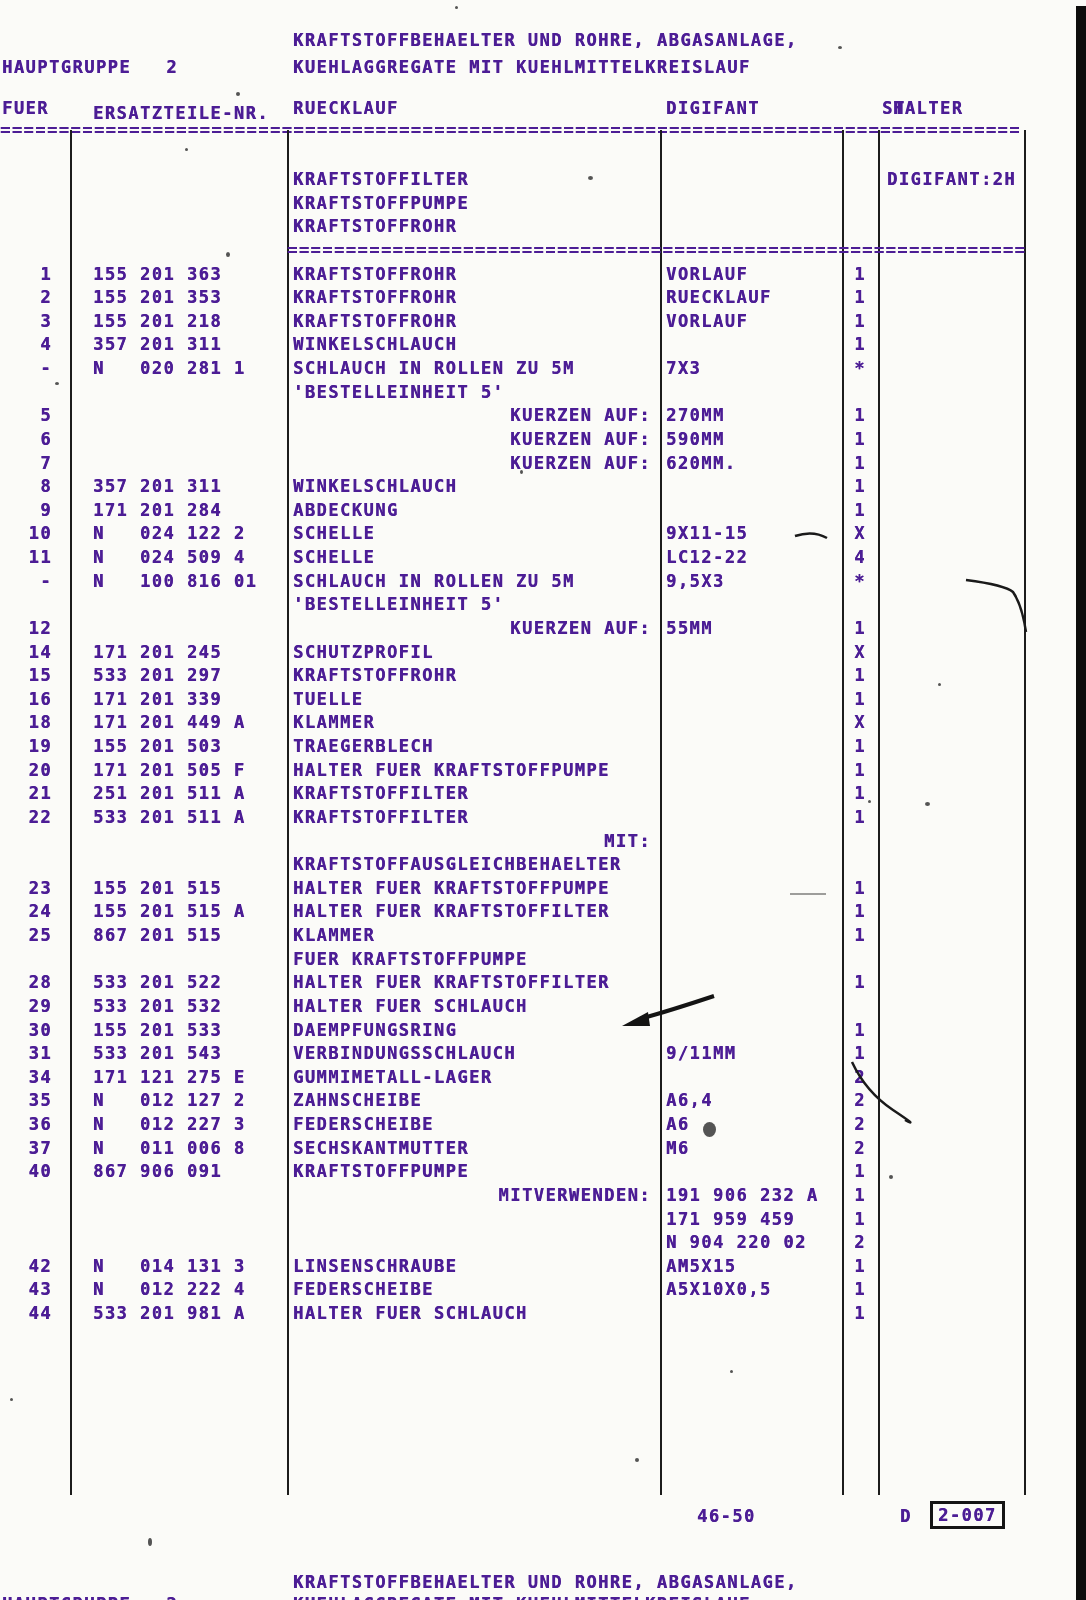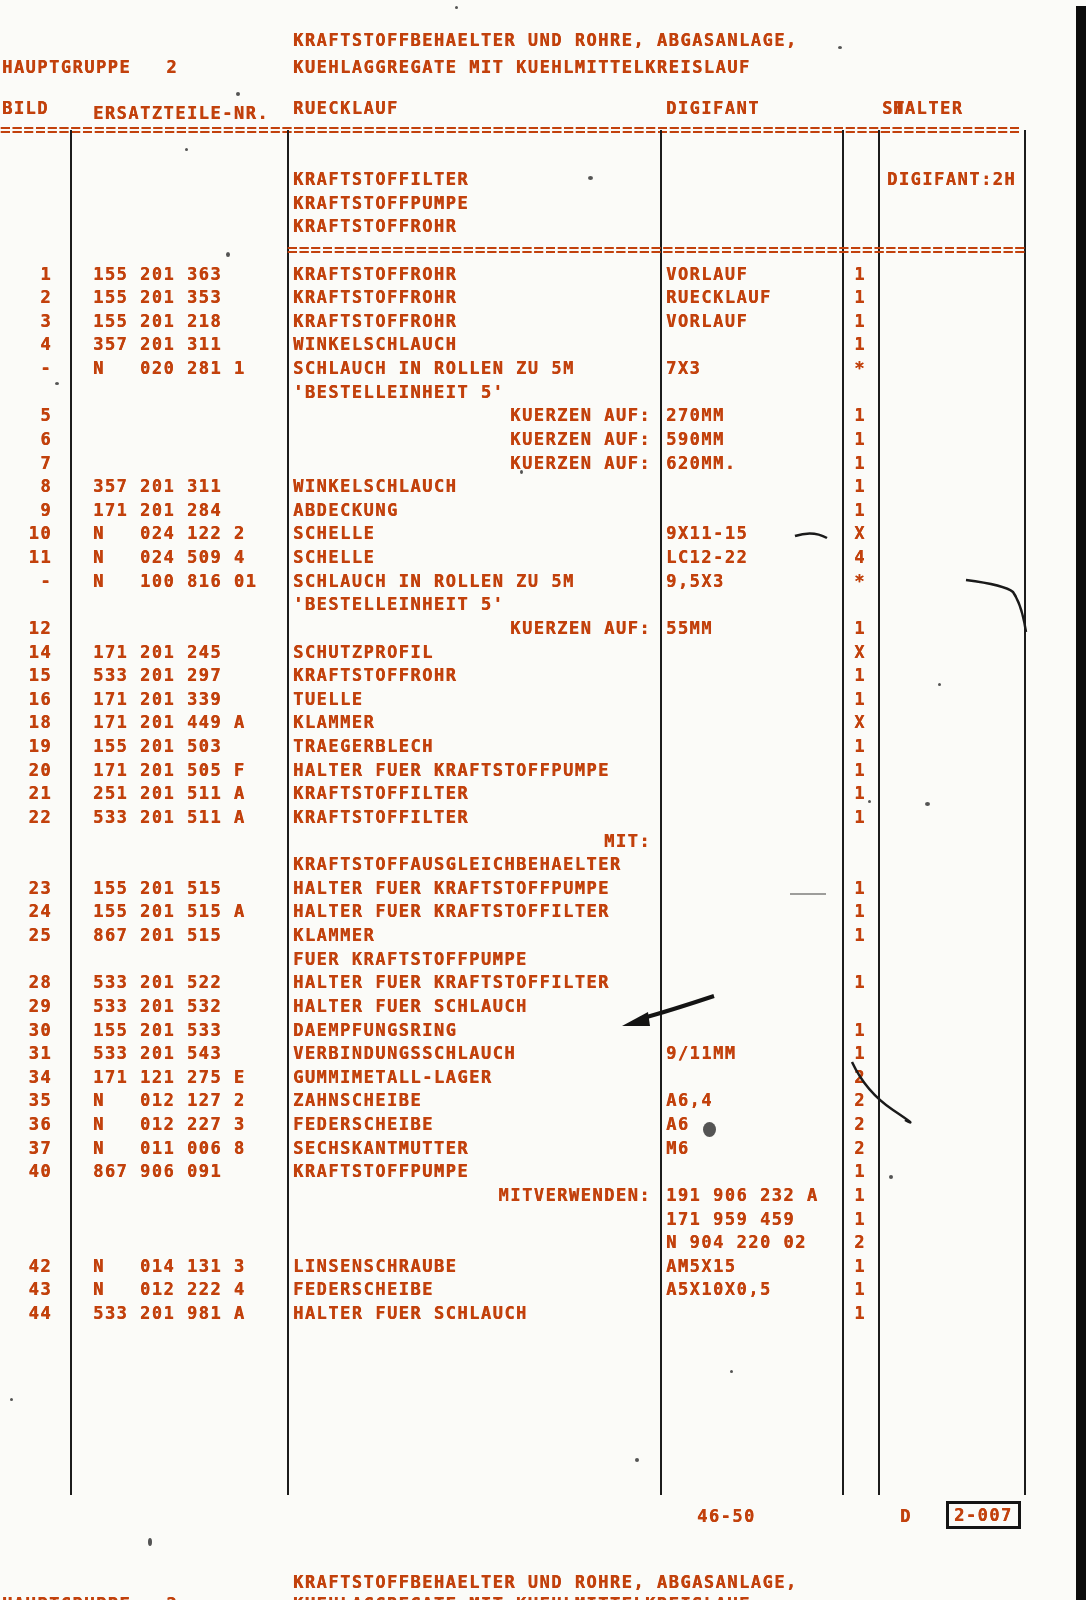--- a/index.html
+++ b/index.html
@@ -1,21 +1,21 @@
 <!DOCTYPE html>
 <html><head>
 <meta charset="utf-8">
 <style>
   html,body{margin:0;padding:0;background:#e8e8e4;}
   .page{
     position:relative; width:1086px; height:1600px; margin:0 auto;
     background:#fbfbf8; overflow:hidden;
     font-family:"DejaVu Sans Mono",monospace;
     font-weight:700; font-size:17px; letter-spacing:1.5px;
-    color:#c2410c; white-space:pre;
+    color:#4c1d95; white-space:pre;
     text-shadow:0.4px 0 0 currentColor;
   }
   .abs{position:absolute;}
   .vline{position:absolute; width:2px; background:#1c1c1c; top:130px; height:1365px;}
   .rows{position:absolute; top:168px; left:0; width:100%;}
   .row{position:relative; height:23.64px; line-height:23.64px;}
   .cell{position:absolute; top:0; height:23.64px; line-height:23.64px;}
   .c-bild{left:6px; width:46px; text-align:right;}
   .c-nr{left:93px;}
   .c-ben{left:293px;}
@@ -35,21 +35,21 @@
 <body>
 
 <div class="page">
 
   
   <div class="abs" style="left:293px; top:30px;">KRAFTSTOFFBEHAELTER UND ROHRE, ABGASANLAGE,</div>
   <div class="abs" style="left:2px;  top:57px;">HAUPTGRUPPE   2</div>
   <div class="abs" style="left:293px; top:57px;">KUEHLAGGREGATE MIT KUEHLMITTELKREISLAUF</div>
 
   
-  <div class="abs" style="left:2px;   top:98px;">BILD</div>
+  <div class="abs" style="left:2px;   top:98px;">FUER</div>
   <div class="abs" style="left:93px;  top:103px;">ERSATZTEILE-NR.</div>
   <div class="abs" style="left:293px; top:98px;">RUECKLAUF</div>
   <div class="abs" style="left:666px; top:98px;">DIGIFANT</div>
   <div class="abs" style="left:848px; top:98px;margin-left:34px;">ST</div>
   <div class="abs" style="left:893px; top:98px;">HALTER</div>
 
   
   <div class="abs" id="sep-full" style="left:0px; top:120px;">=======================================================================================</div>
 
   
@@ -59,21 +59,21 @@
   <div class="vline" style="left:842px;"></div>
   <div class="vline" style="left:878px;"></div>
   <div class="vline" style="left:1024px;"></div>
 
   
   <div class="rows" id="rows"><div class="row"><span class="cell c-ben">KRAFTSTOFFILTER</span><span class="cell c-mod">DIGIFANT:2H</span></div><div class="row"><span class="cell c-ben">KRAFTSTOFFPUMPE</span></div><div class="row"><span class="cell c-ben">KRAFTSTOFFROHR</span></div><div class="row"><span class="seprow">===============================================================</span></div><div class="row"><span class="cell c-bild">1</span><span class="cell c-nr">155 201 363</span><span class="cell c-ben">KRAFTSTOFFROHR</span><span class="cell c-bem">VORLAUF</span><span class="cell c-st">1</span></div><div class="row"><span class="cell c-bild">2</span><span class="cell c-nr">155 201 353</span><span class="cell c-ben">KRAFTSTOFFROHR</span><span class="cell c-bem">RUECKLAUF</span><span class="cell c-st">1</span></div><div class="row"><span class="cell c-bild">3</span><span class="cell c-nr">155 201 218</span><span class="cell c-ben">KRAFTSTOFFROHR</span><span class="cell c-bem">VORLAUF</span><span class="cell c-st">1</span></div><div class="row"><span class="cell c-bild">4</span><span class="cell c-nr">357 201 311</span><span class="cell c-ben">WINKELSCHLAUCH</span><span class="cell c-st">1</span></div><div class="row"><span class="cell c-bild">-</span><span class="cell c-nr">N   020 281 1</span><span class="cell c-ben">SCHLAUCH IN ROLLEN ZU 5M</span><span class="cell c-bem">7X3</span><span class="cell c-st">*</span></div><div class="row"><span class="cell c-ben">'BESTELLEINHEIT 5'</span></div><div class="row"><span class="cell c-bild">5</span><span class="cell c-ben right">KUERZEN AUF:</span><span class="cell c-bem">270MM</span><span class="cell c-st">1</span></div><div class="row"><span class="cell c-bild">6</span><span class="cell c-ben right">KUERZEN AUF:</span><span class="cell c-bem">590MM</span><span class="cell c-st">1</span></div><div class="row"><span class="cell c-bild">7</span><span class="cell c-ben right">KUERZEN AUF:</span><span class="cell c-bem">620MM.</span><span class="cell c-st">1</span></div><div class="row"><span class="cell c-bild">8</span><span class="cell c-nr">357 201 311</span><span class="cell c-ben">WINKELSCHLAUCH</span><span class="cell c-st">1</span></div><div class="row"><span class="cell c-bild">9</span><span class="cell c-nr">171 201 284</span><span class="cell c-ben">ABDECKUNG</span><span class="cell c-st">1</span></div><div class="row"><span class="cell c-bild">10</span><span class="cell c-nr">N   024 122 2</span><span class="cell c-ben">SCHELLE</span><span class="cell c-bem">9X11-15</span><span class="cell c-st">X</span></div><div class="row"><span class="cell c-bild">11</span><span class="cell c-nr">N   024 509 4</span><span class="cell c-ben">SCHELLE</span><span class="cell c-bem">LC12-22</span><span class="cell c-st">4</span></div><div class="row"><span class="cell c-bild">-</span><span class="cell c-nr">N   100 816 01</span><span class="cell c-ben">SCHLAUCH IN ROLLEN ZU 5M</span><span class="cell c-bem">9,5X3</span><span class="cell c-st">*</span></div><div class="row"><span class="cell c-ben">'BESTELLEINHEIT 5'</span></div><div class="row"><span class="cell c-bild">12</span><span class="cell c-ben right">KUERZEN AUF:</span><span class="cell c-bem">55MM</span><span class="cell c-st">1</span></div><div class="row"><span class="cell c-bild">14</span><span class="cell c-nr">171 201 245</span><span class="cell c-ben">SCHUTZPROFIL</span><span class="cell c-st">X</span></div><div class="row"><span class="cell c-bild">15</span><span class="cell c-nr">533 201 297</span><span class="cell c-ben">KRAFTSTOFFROHR</span><span class="cell c-st">1</span></div><div class="row"><span class="cell c-bild">16</span><span class="cell c-nr">171 201 339</span><span class="cell c-ben">TUELLE</span><span class="cell c-st">1</span></div><div class="row"><span class="cell c-bild">18</span><span class="cell c-nr">171 201 449 A</span><span class="cell c-ben">KLAMMER</span><span class="cell c-st">X</span></div><div class="row"><span class="cell c-bild">19</span><span class="cell c-nr">155 201 503</span><span class="cell c-ben">TRAEGERBLECH</span><span class="cell c-st">1</span></div><div class="row"><span class="cell c-bild">20</span><span class="cell c-nr">171 201 505 F</span><span class="cell c-ben">HALTER FUER KRAFTSTOFFPUMPE</span><span class="cell c-st">1</span></div><div class="row"><span class="cell c-bild">21</span><span class="cell c-nr">251 201 511 A</span><span class="cell c-ben">KRAFTSTOFFILTER</span><span class="cell c-st">1</span></div><div class="row"><span class="cell c-bild">22</span><span class="cell c-nr">533 201 511 A</span><span class="cell c-ben">KRAFTSTOFFILTER</span><span class="cell c-st">1</span></div><div class="row"><span class="cell c-ben right">MIT:</span></div><div class="row"><span class="cell c-ben">KRAFTSTOFFAUSGLEICHBEHAELTER</span></div><div class="row"><span class="cell c-bild">23</span><span class="cell c-nr">155 201 515</span><span class="cell c-ben">HALTER FUER KRAFTSTOFFPUMPE</span><span class="cell c-st">1</span></div><div class="row"><span class="cell c-bild">24</span><span class="cell c-nr">155 201 515 A</span><span class="cell c-ben">HALTER FUER KRAFTSTOFFILTER</span><span class="cell c-st">1</span></div><div class="row"><span class="cell c-bild">25</span><span class="cell c-nr">867 201 515</span><span class="cell c-ben">KLAMMER</span><span class="cell c-st">1</span></div><div class="row"><span class="cell c-ben">FUER KRAFTSTOFFPUMPE</span></div><div class="row"><span class="cell c-bild">28</span><span class="cell c-nr">533 201 522</span><span class="cell c-ben">HALTER FUER KRAFTSTOFFILTER</span><span class="cell c-st">1</span></div><div class="row"><span class="cell c-bild">29</span><span class="cell c-nr">533 201 532</span><span class="cell c-ben">HALTER FUER SCHLAUCH</span></div><div class="row"><span class="cell c-bild">30</span><span class="cell c-nr">155 201 533</span><span class="cell c-ben">DAEMPFUNGSRING</span><span class="cell c-st">1</span></div><div class="row"><span class="cell c-bild">31</span><span class="cell c-nr">533 201 543</span><span class="cell c-ben">VERBINDUNGSSCHLAUCH</span><span class="cell c-bem">9/11MM</span><span class="cell c-st">1</span></div><div class="row"><span class="cell c-bild">34</span><span class="cell c-nr">171 121 275 E</span><span class="cell c-ben">GUMMIMETALL-LAGER</span><span class="cell c-st">2</span></div><div class="row"><span class="cell c-bild">35</span><span class="cell c-nr">N   012 127 2</span><span class="cell c-ben">ZAHNSCHEIBE</span><span class="cell c-bem">A6,4</span><span class="cell c-st">2</span></div><div class="row"><span class="cell c-bild">36</span><span class="cell c-nr">N   012 227 3</span><span class="cell c-ben">FEDERSCHEIBE</span><span class="cell c-bem">A6</span><span class="cell c-st">2</span></div><div class="row"><span class="cell c-bild">37</span><span class="cell c-nr">N   011 006 8</span><span class="cell c-ben">SECHSKANTMUTTER</span><span class="cell c-bem">M6</span><span class="cell c-st">2</span></div><div class="row"><span class="cell c-bild">40</span><span class="cell c-nr">867 906 091</span><span class="cell c-ben">KRAFTSTOFFPUMPE</span><span class="cell c-st">1</span></div><div class="row"><span class="cell c-ben right">MITVERWENDEN:</span><span class="cell c-bem">191 906 232 A</span><span class="cell c-st">1</span></div><div class="row"><span class="cell c-bem">171 959 459</span><span class="cell c-st">1</span></div><div class="row"><span class="cell c-bem">N 904 220 02</span><span class="cell c-st">2</span></div><div class="row"><span class="cell c-bild">42</span><span class="cell c-nr">N   014 131 3</span><span class="cell c-ben">LINSENSCHRAUBE</span><span class="cell c-bem">AM5X15</span><span class="cell c-st">1</span></div><div class="row"><span class="cell c-bild">43</span><span class="cell c-nr">N   012 222 4</span><span class="cell c-ben">FEDERSCHEIBE</span><span class="cell c-bem">A5X10X0,5</span><span class="cell c-st">1</span></div><div class="row"><span class="cell c-bild">44</span><span class="cell c-nr">533 201 981 A</span><span class="cell c-ben">HALTER FUER SCHLAUCH</span><span class="cell c-st">1</span></div></div>
 
   
   <div class="abs" style="left:697px; top:1506px;">46-50</div>
   <div class="abs" style="left:900px; top:1506px;">D</div>
-  <div class="footer-box" style="left:930px; top:1501px;margin-left:16px;">2-007</div>
+  <div class="footer-box" style="left:930px; top:1501px;">2-007</div>
 
   
   <div class="abs" style="left:293px; top:1572px;">KRAFTSTOFFBEHAELTER UND ROHRE, ABGASANLAGE,</div>
   <div class="abs" style="left:2px;   top:1594px;">HAUPTGRUPPE   2</div>
   <div class="abs" style="left:293px; top:1594px;">KUEHLAGGREGATE MIT KUEHLMITTELKREISLAUF</div>
 
   
   <div class="edge-band" style="left:1076px; top:6px; width:10px; height:1594px;"></div>
 
   <div class="speck" style="left:455px; top:6px;  width:3px; height:3px;"></div>

